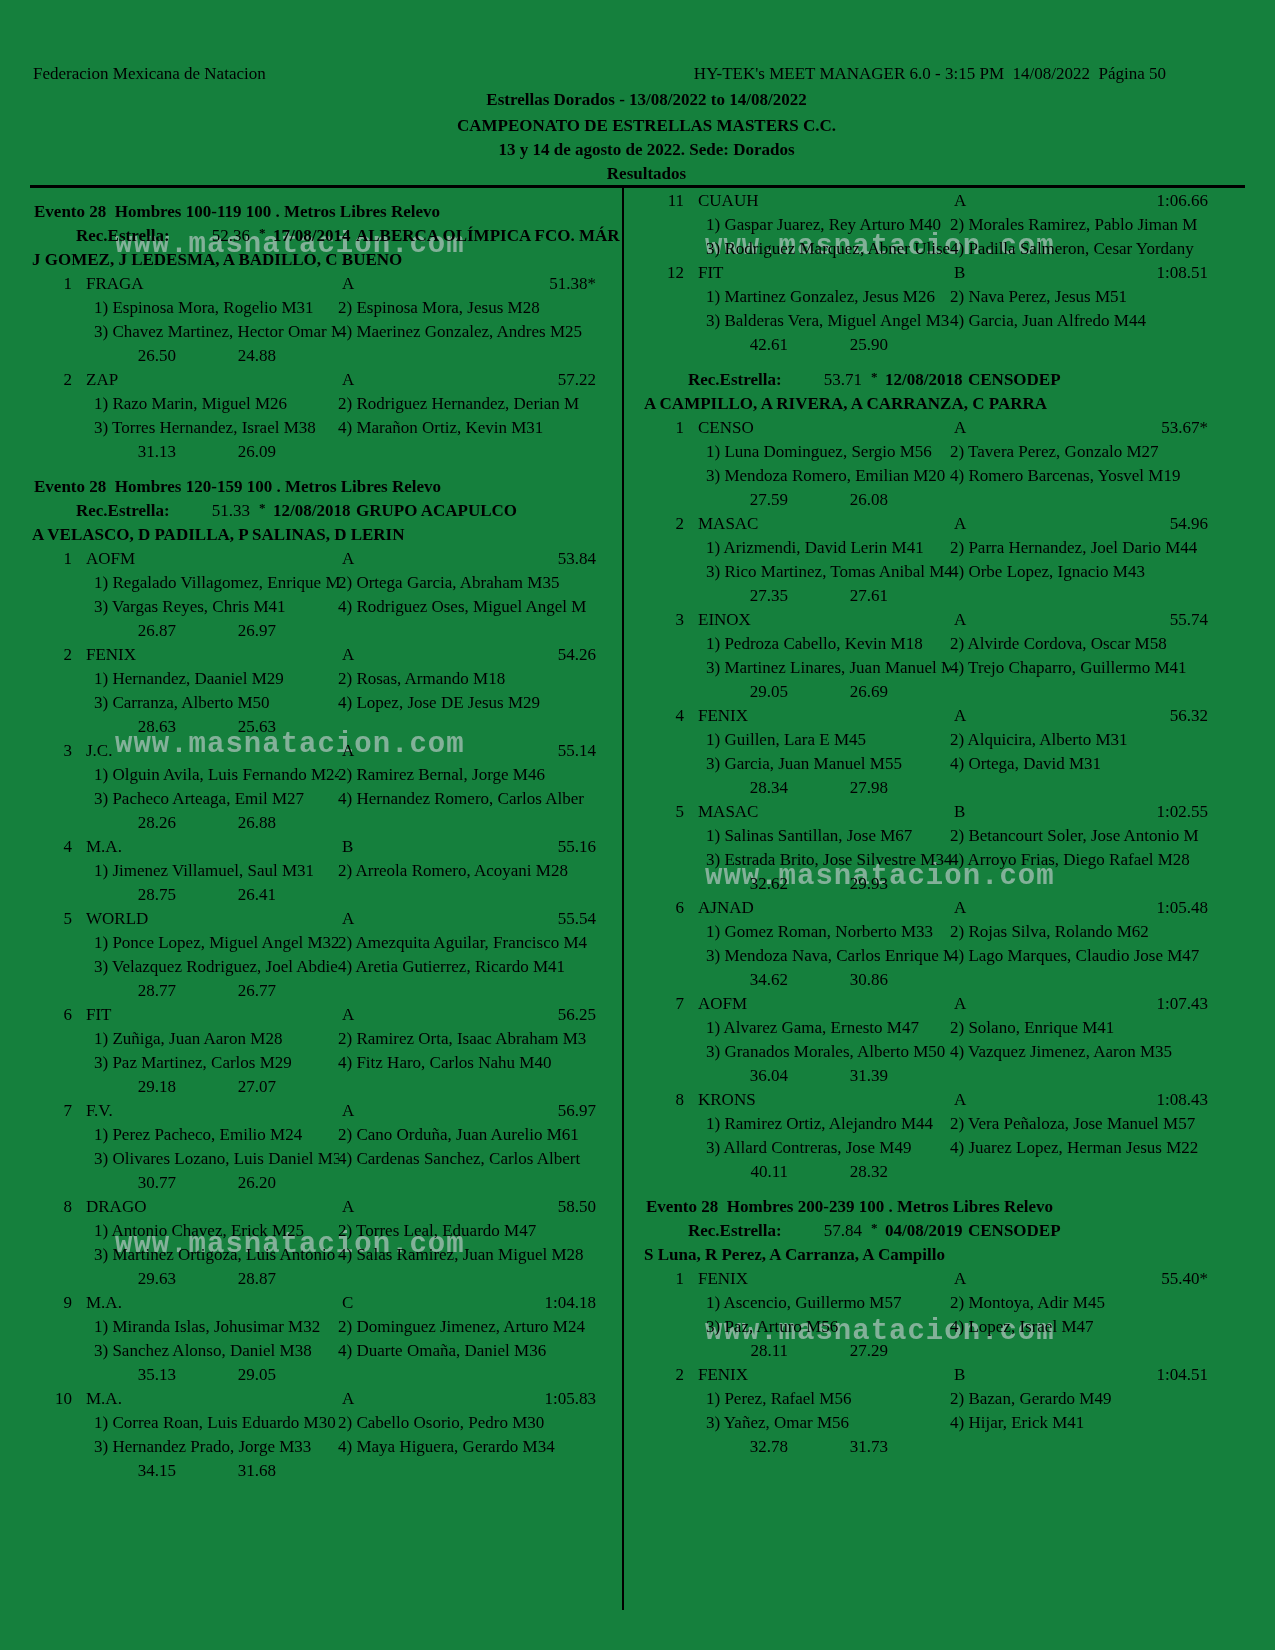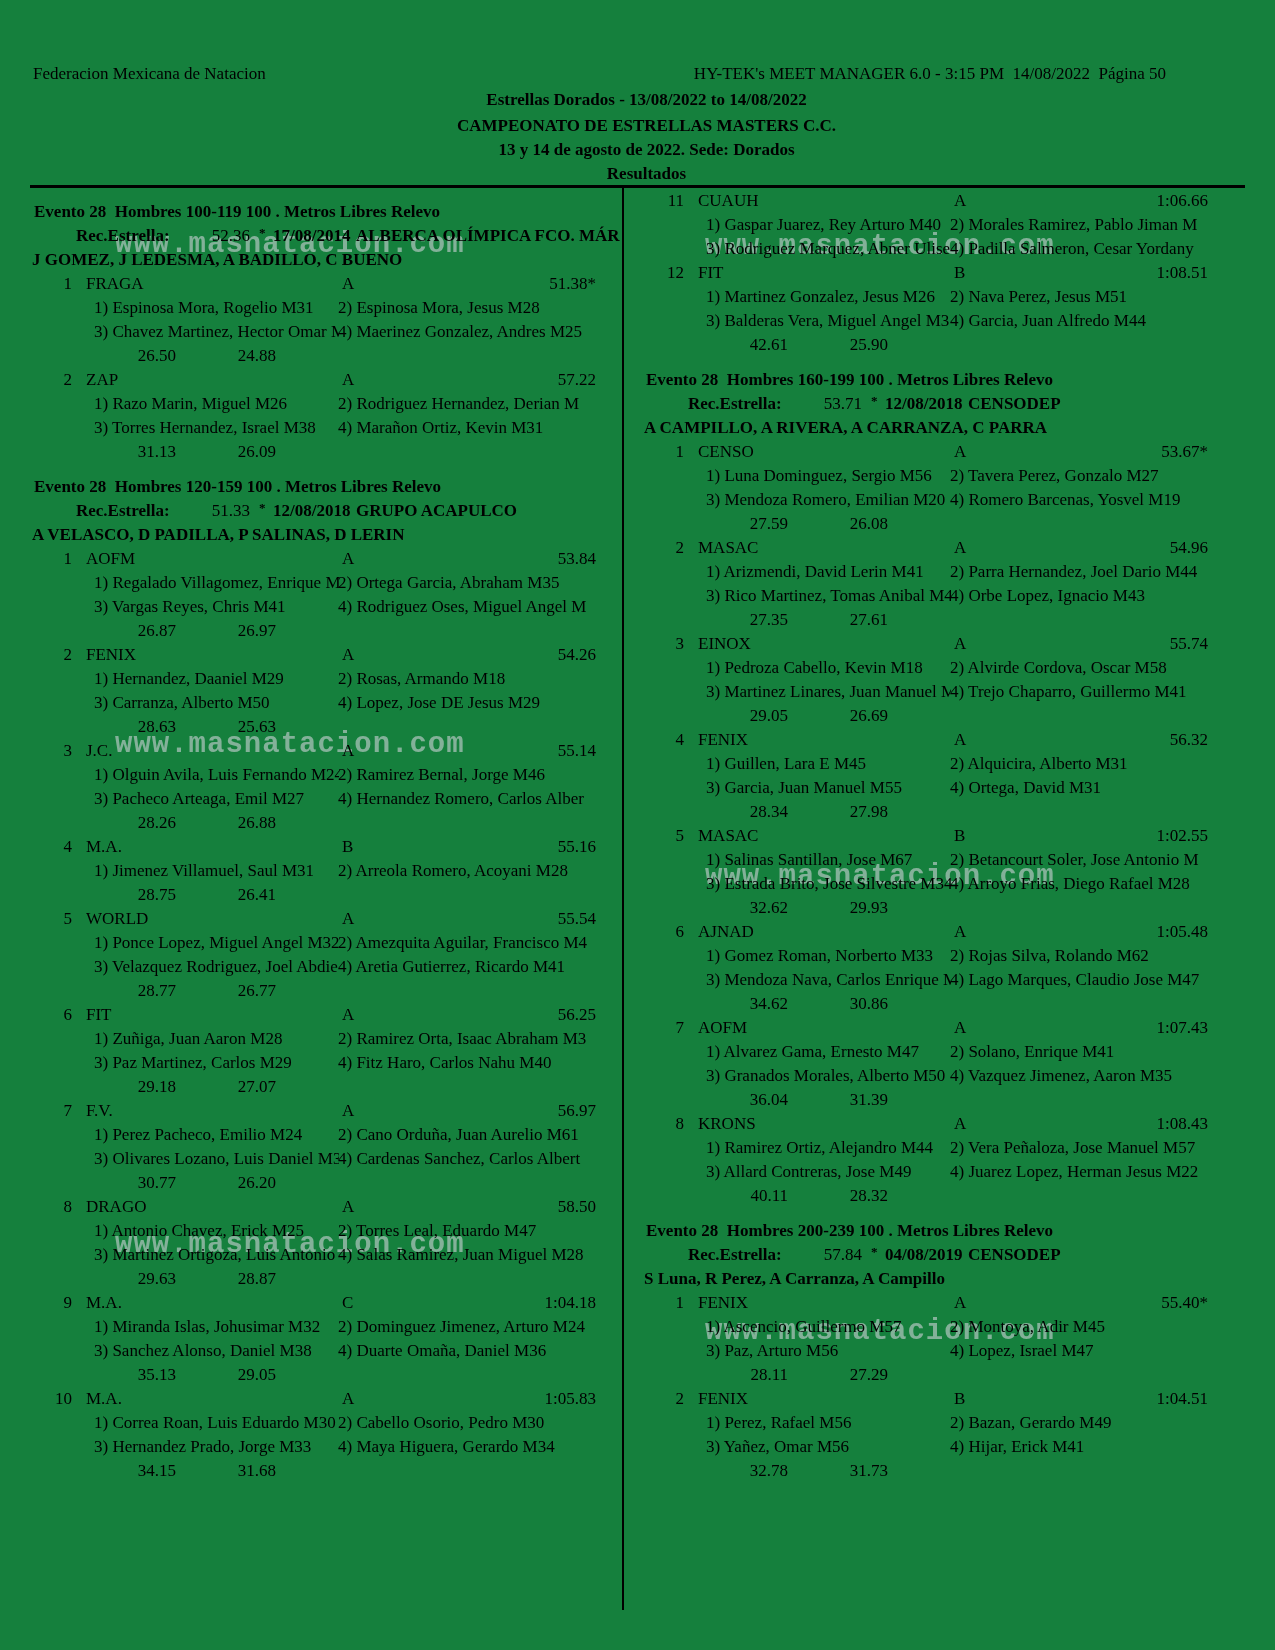--- a/index.html
+++ b/index.html
@@ -324,23 +324,20 @@
       <div class="line">
         <span class="c s1">3) Balderas Vera, Miguel Angel M3</span>
         <span class="c s2">4) Garcia, Juan Alfredo M44</span>
       </div>
       <div class="line">
         <span class="c split1">42.61</span>
         <span class="c split2">25.90</span>
       </div>
       <div class="evt-gap"></div>
       <div class="line">
-        <span class="c title">Evento 28  Hombres 160-199 100 . Metros Libres Relevo</span>
-      </div>
-      <div class="line">
         <span class="c rec-label">Rec.Estrella:</span>
         <span class="c rec-time">53.71</span>
         <span class="c rec-flag">*</span>
         <span class="c rec-date">12/08/2018</span>
         <span class="c rec-team">CENSODEP</span>
       </div>
       <div class="line">
         <span class="c members">A CAMPILLO, A RIVERA, A CARRANZA, C PARRA</span>
       </div>
       <div class="line">

